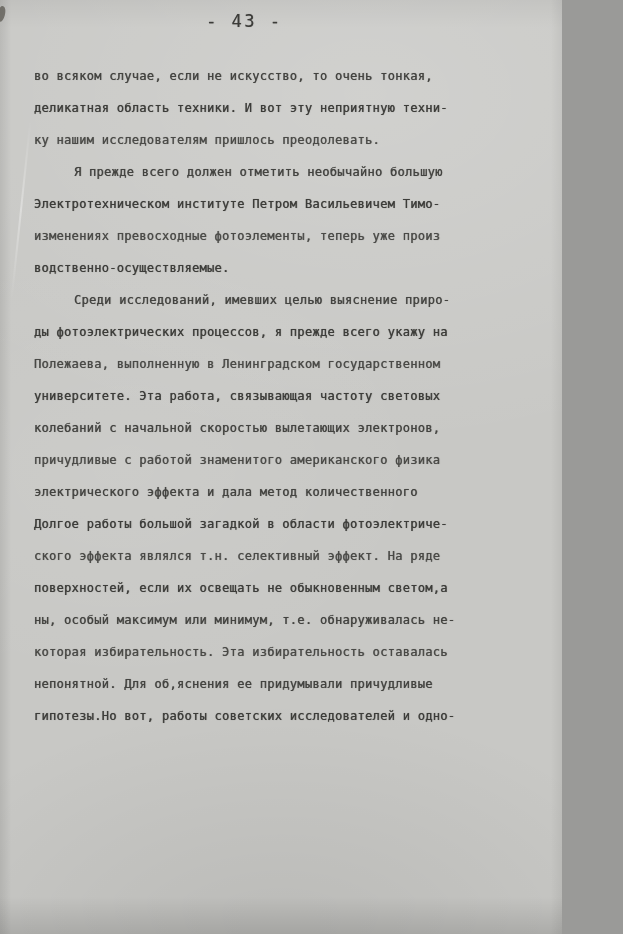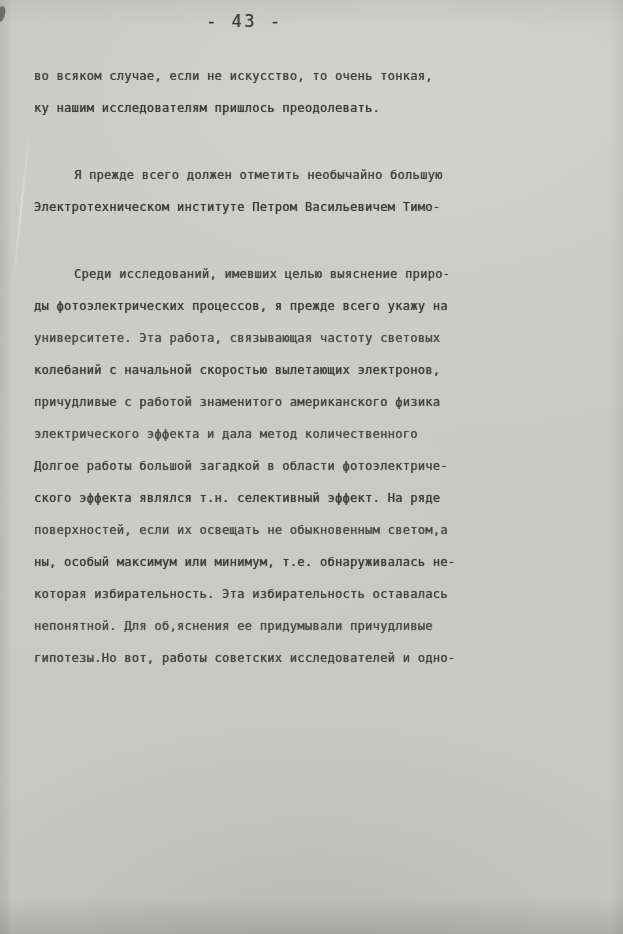--- a/index.html
+++ b/index.html
@@ -2,21 +2,21 @@
 <html lang="ru"><head>
 <meta charset="utf-8">
 <style>
   html, body {
     margin: 0;
     padding: 0;
     background: #9a9a98;
   }
   .page {
     position: relative;
-    width: 623px;
+    width: 562px;
     height: 934px;
     overflow: hidden;
     background-color: #c8c8c5;
     background-image:
       radial-gradient(140% 55% at 65% 10%, rgba(255,255,255,0.16), rgba(255,255,255,0) 70%),
       radial-gradient(80% 35% at 22% 50%, rgba(255,255,255,0.07), rgba(255,255,255,0) 70%),
       radial-gradient(120% 45% at 50% 102%, rgba(0,0,0,0.07), rgba(0,0,0,0) 60%),
       linear-gradient(180deg, rgba(0,0,0,0.05) 0%, rgba(0,0,0,0) 3%, rgba(0,0,0,0) 96%, rgba(0,0,0,0.12) 100%),
       linear-gradient(90deg, rgba(0,0,0,0.09) 0%, rgba(0,0,0,0) 2%, rgba(0,0,0,0) 98%, rgba(0,0,0,0.06) 100%);
     font-family: "DejaVu Sans Mono", "Liberation Mono", monospace;
@@ -65,46 +65,50 @@
     font-size: 12px;
     letter-spacing: 0.3px;
     white-space: nowrap;
     text-shadow:
       0.4px 0.3px 0.7px rgba(25,25,22,0.55),
       -0.3px -0.2px 0.5px rgba(25,25,22,0.30);
   }
   
   .line:nth-child(odd) { opacity: 0.95; }
   .line:nth-child(3n) { opacity: 0.90; }
-  .paragraph.indented .line:first-child { text-indent: 40px; margin-top: 35px; }
+  .paragraph.indented .line:first-child { text-indent: 40px; }
 </style>
 </head>
 <body>
 
 <div class="page">
   <div class="corner-mark"></div>
   <div class="crease"></div>
 
   <div class="page-number">- 43 -</div>
 
   <div class="text-block">
 
     <div class="paragraph">
       <div class="line">во всяком случае, если не искусство, то очень тонкая,</div>
+      <div class="line">деликатная область техники. И вот эту неприятную техни-</div>
       <div class="line">ку нашим исследователям пришлось преодолевать.</div>
     </div>
 
     <div class="paragraph indented">
       <div class="line">Я прежде всего должен отметить необычайно большую</div>
       <div class="line">Электротехническом институте Петром Васильевичем Тимо-</div>
+      <div class="line">изменениях превосходные фотоэлементы, теперь уже произ</div>
+      <div class="line">водственно-осуществляемые.</div>
     </div>
 
     <div class="paragraph indented">
       <div class="line">Среди исследований, имевших целью выяснение приро-</div>
       <div class="line">ды фотоэлектрических процессов, я прежде всего укажу на</div>
+      <div class="line">Полежаева, выполненную в Ленинградском государственном</div>
       <div class="line">университете. Эта работа, связывающая частоту световых</div>
       <div class="line">колебаний с начальной скоростью вылетающих электронов,</div>
       <div class="line">причудливые с работой знаменитого американского физика</div>
       <div class="line">электрического эффекта и дала метод количественного</div>
       <div class="line">Долгое работы большой загадкой в области фотоэлектриче-</div>
       <div class="line">ского эффекта являлся т.н. селективный эффект. На ряде</div>
       <div class="line">поверхностей, если их освещать не обыкновенным светом,а</div>
       <div class="line">ны, особый максимум или минимум, т.е. обнаруживалась не-</div>
       <div class="line">которая избирательность. Эта избирательность оставалась</div>
       <div class="line">непонятной. Для об,яснения ее придумывали причудливые</div>

